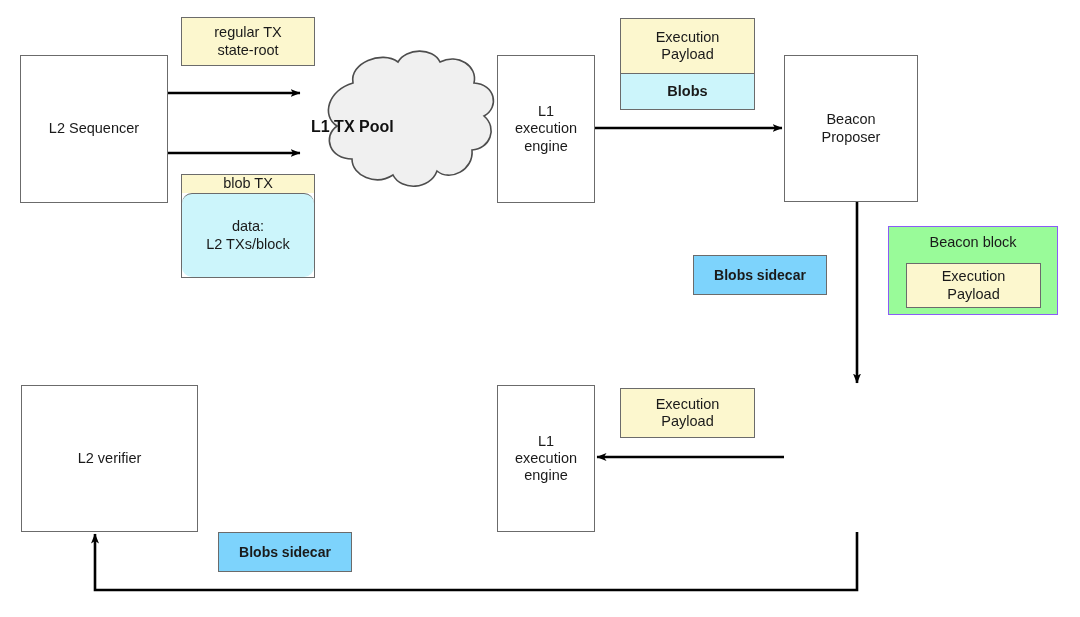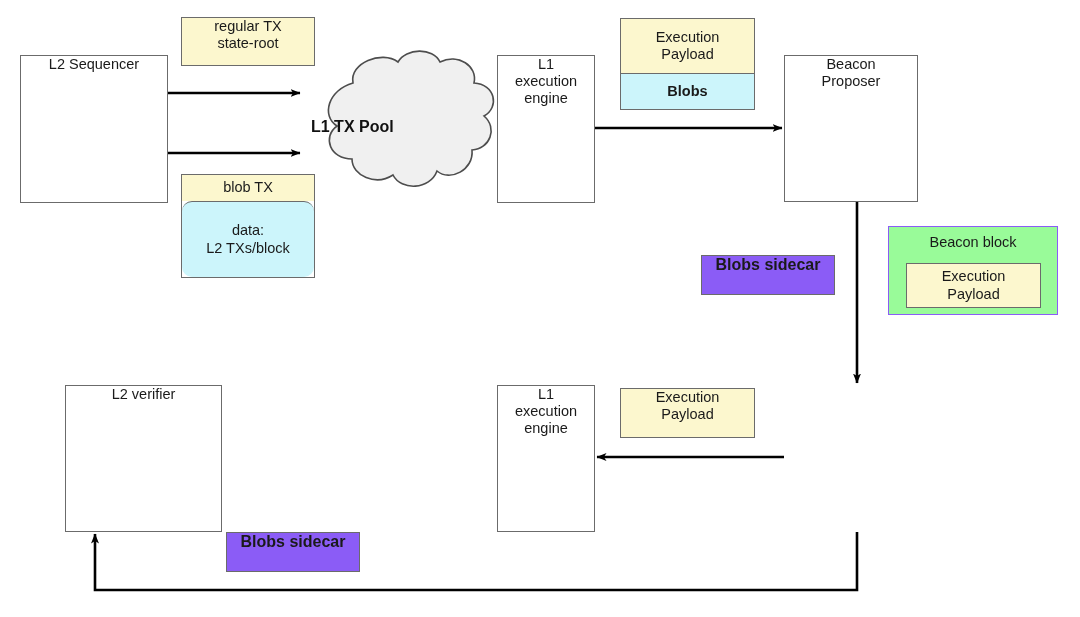--- a/index.html
+++ b/index.html
@@ -24,45 +24,45 @@
     left: 0;
     top: 0;
     width: 1080px;
     height: 617px;
     pointer-events: none;
   }
   .node {
     position: absolute;
     box-sizing: border-box;
     display: flex;
+    align-items: center;
     justify-content: center;
     text-align: center;
     line-height: 1.18;
   }
   
   .proc {
     background: #ffffff;
     border: 1px solid #6b6b6b;
     font-size: 14.5px;
     color: #1a1a1a;
   }
   
   .note-yellow {
     background: #fcf7ce;
     border: 1px solid #6b6b6b;
     font-size: 14.5px;
     color: #1a1a1a;
   }
   
   .note-cyan {
-    background: #8b5cf6;
-    border: 1px solid #6b6b6b;
-    font-size: 16px;
-    color: #1a1a1a;
-    margin-left: 8px;
+    background: #7dd3fc;
+    border: 1px solid #6b6b6b;
+    font-size: 14px;
+    color: #1a1a1a;
   }
   .note-cyan.bold, .note-yellow.bold {
     font-weight: bold;
   }
   
   .stack {
     position: absolute;
     box-sizing: border-box;
     border: 1px solid #6b6b6b;
     background: #ffffff;
@@ -173,21 +173,21 @@
   </div>
 
   <div class="node note-yellow" style="left:181px; top:17px; width:134px; height:49px;">
     <span>
       <span>regular TX</span><br>
       <span>state-root</span>
     </span>
   </div>
 
   <div class="stack" style="left:181px; top:174px; width:134px; height:104px;">
-    <div class="seg-yellow" style="height:26px;">blob TX</div>
+    <div class="seg-yellow" style="height:18px;">blob TX</div>
     <div class="seg-cyan divider" style="flex:1;border-radius:10px;">
       <span>
         <span>data:</span><br>
         <span>L2 TXs/block</span>
       </span>
     </div>
   </div>
 
   <div class="cloud-label">L1 TX Pool</div>
 
@@ -221,21 +221,21 @@
   <div class="green-box" style="left:888px; top:226px; width:170px; height:89px;">
     <div class="gb-title" style="top:7px;">Beacon block</div>
     <div class="gb-inner" style="left:17px; top:36px; width:135px; height:45px;">
       <span>
         <span>Execution</span><br>
         <span>Payload</span>
       </span>
     </div>
   </div>
 
-  <div class="node proc" style="left:21px; top:385px; width:157px; height:147px;margin-left:44px;">
+  <div class="node proc" style="left:21px; top:385px; width:177px; height:147px;">
     <span>L2 verifier</span>
   </div>
 
   <div class="node proc" style="left:497px; top:385px; width:98px; height:147px;">
     <span>
       <span>L1</span><br>
       <span>execution</span><br>
       <span>engine</span>
     </span>
   </div>

